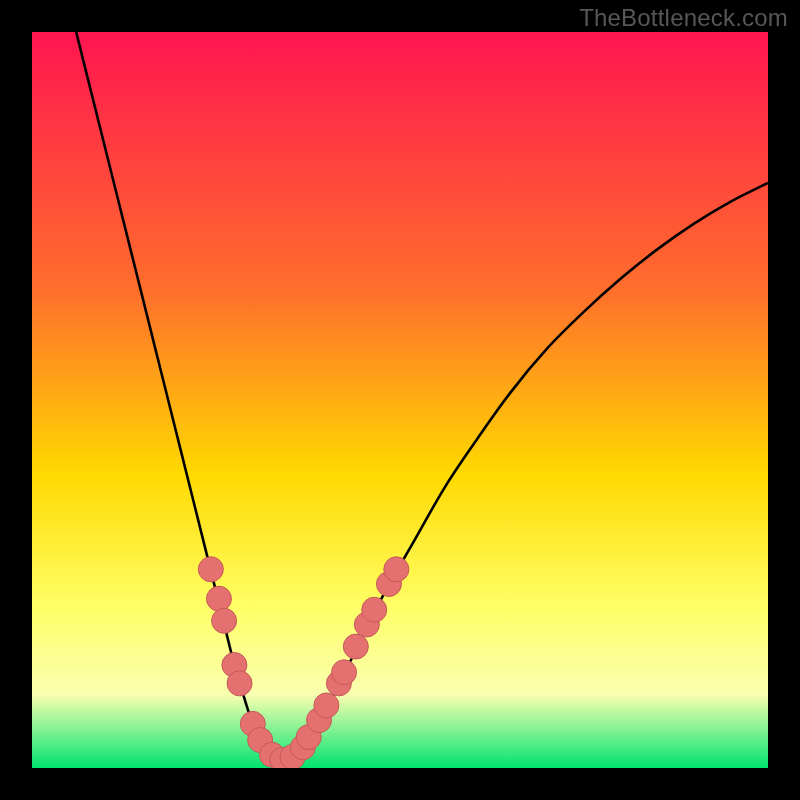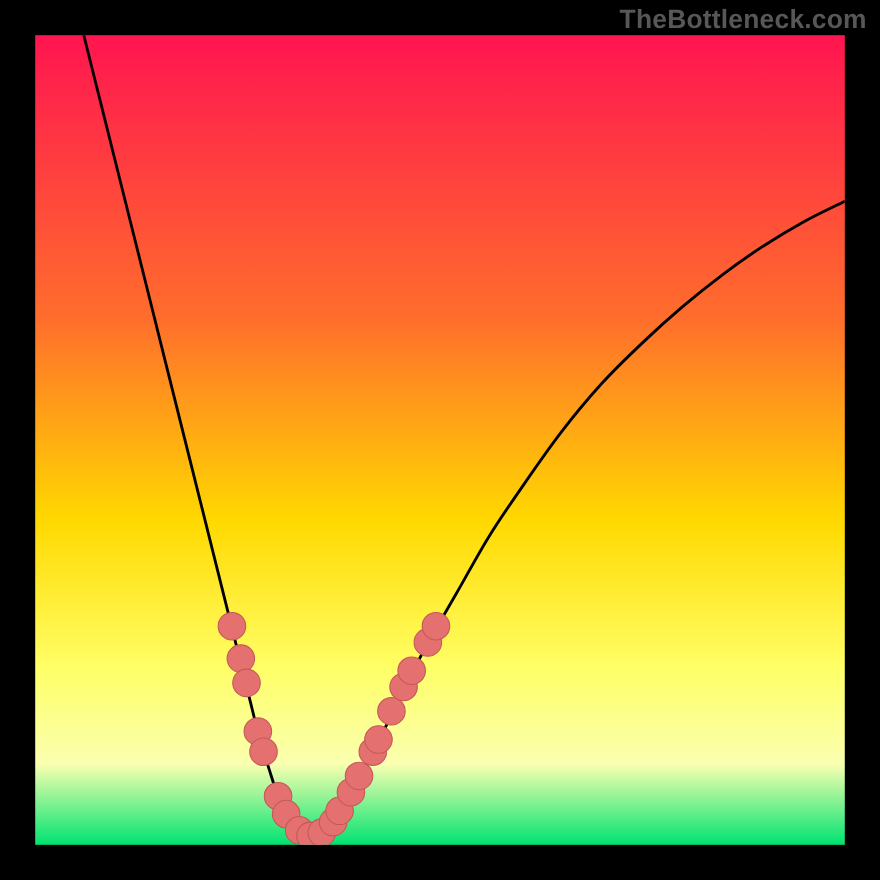--- a/index.html
+++ b/index.html
@@ -16,21 +16,21 @@
     height: 800px;
     background: #000;
   }
   .watermark {
     position: absolute;
     top: 4px;
     right: 12px;
     font-family: Arial, Helvetica, sans-serif;
     font-size: 24px;
     color: #575757;
-    font-weight: 700;
+    font-weight: 400;
     letter-spacing: 0.2px;
   }
   svg {
     display: block;
   }
 </style>
 </head>
 <body>
 <div class="frame">
 

